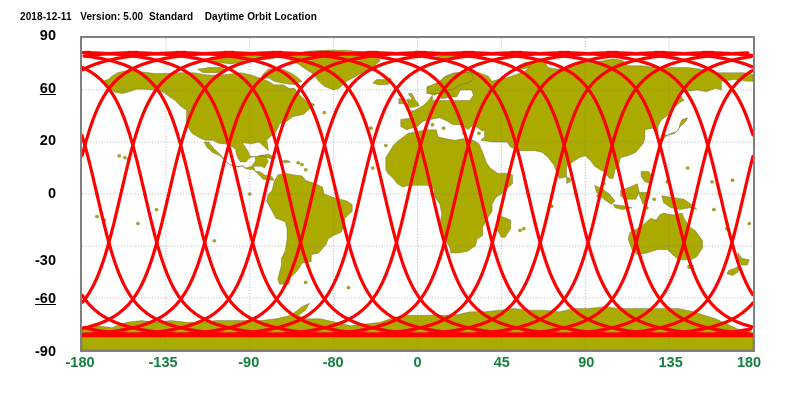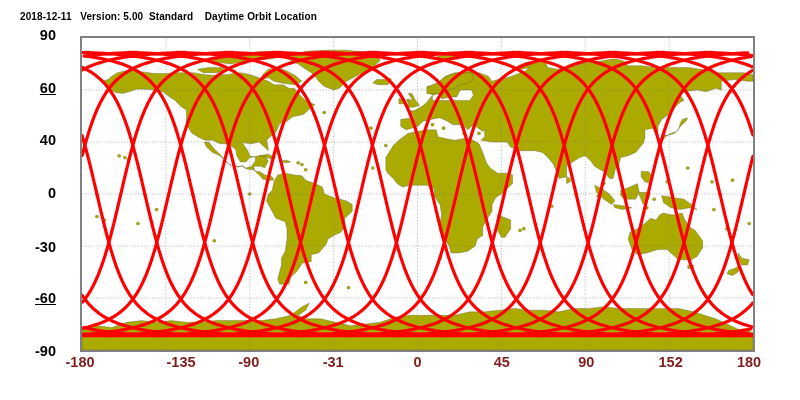--- a/index.html
+++ b/index.html
@@ -19,21 +19,21 @@
     border:2px solid #808080;box-sizing:border-box;background:#ffffff;
   }
   #map-clip{position:absolute;left:0;top:0;width:100%;height:100%;overflow:hidden;}
   #map-svg, #grid-svg, #orbit-svg{position:absolute;left:0;top:0;width:100%;height:100%;}
   .ytick-label{
     position:absolute;right:744px;text-align:right;
     font-size:14.5px;font-weight:bold;color:#000;line-height:1;
   }
   .xtick-label{
     position:absolute;top:355px;text-align:center;
-    font-size:14.5px;font-weight:bold;color:#7f1d1d;line-height:1;
+    font-size:14.5px;font-weight:bold;color:#15803d;line-height:1;
   }
 </style>
 </head>
 <body>
 
 <div id="figure">
 
   <div id="title">2018-12-11   Version: 5.00  Standard    Daytime Orbit Location</div>
 
   <div id="plot-area">
@@ -185,31 +185,31 @@
           <polyline points="359.78,166.71 358.43,166.31 357.16,165.91 355.95,165.50 354.81,165.09 353.73,164.67 352.70,164.24 351.72,163.82 350.79,163.39 349.90,162.95 349.06,162.51 348.25,162.07 347.48,161.63 346.74,161.18 346.04,160.73 345.36,160.28 344.71,159.82 344.09,159.37 343.49,158.91 342.92,158.45 342.36,157.99 341.83,157.52 341.32,157.06 340.82,156.59 340.34,156.13 339.88,155.66 339.43,155.19 339.00,154.72 338.58,154.24 338.17,153.77 337.77,153.30 337.39,152.82 337.02,152.35 336.66,151.87 336.31,151.40 335.96,150.92 335.63,150.44 335.31,149.96 334.99,149.48 334.68,149.00 334.38,148.52 334.09,148.04 333.80,147.56 333.52,147.07 333.25,146.59 332.98,146.11 332.72,145.63 332.46,145.14 332.21,144.66 331.96,144.17 331.72,143.69 331.48,143.20 331.25,142.72 331.02,142.23 330.80,141.74 330.58,141.26 330.36,140.77 330.15,140.28 329.94,139.79 329.74,139.31 329.54,138.82 329.34,138.33 329.14,137.84 328.95,137.35 328.76,136.86 328.57,136.38 328.39,135.89 328.21,135.40 328.03,134.91 327.85,134.42 327.68,133.93 327.50,133.44 327.33,132.95 327.17,132.46 327.00,131.97 326.84,131.47 326.68,130.98 326.52,130.49 326.36,130.00 326.20,129.51 326.05,129.02 325.89,128.53 325.74,128.04 325.59,127.54 325.44,127.05 325.30,126.56 325.15,126.07 325.01,125.58 324.86,125.08 324.72,124.59 324.58,124.10 324.44,123.61 324.31,123.11 324.17,122.62 324.03,122.13 323.90,121.63 323.76,121.14 323.63,120.65 323.50,120.16 323.37,119.66 323.24,119.17 323.11,118.68 322.98,118.18 322.86,117.69 322.73,117.20 322.60,116.70 322.48,116.21 322.36,115.71 322.23,115.22 322.11,114.73 321.99,114.23 321.87,113.74 321.75,113.25 321.63,112.75 321.51,112.26 321.39,111.76 321.27,111.27 321.15,110.78 321.04,110.28 320.92,109.79 320.80,109.29 320.69,108.80 320.57,108.30 320.46,107.81 320.34,107.32 320.23,106.82 320.12,106.33 320.00,105.83 319.89,105.34 319.78,104.84 319.67,104.35 319.56,103.85 319.45,103.36 319.33,102.86 319.22,102.37 319.11,101.88 319.00,101.38 318.89,100.89 318.78,100.39 318.67,99.90 318.57,99.40 318.46,98.91 318.35,98.41 318.24,97.92 318.13,97.42 318.02,96.93 317.92,96.43 317.81,95.94 317.70,95.44 317.59,94.95 317.48,94.45 317.38,93.96 317.27,93.46 317.16,92.97 317.06,92.47 316.95,91.98 316.84,91.48 316.73,90.99 316.63,90.49 316.52,90.00" fill="none" stroke="#FF0000" stroke-width="3.2" stroke-linecap="round" stroke-linejoin="round" vector-effect="non-scaling-stroke"></polyline>
           <line x1="0" y1="171.5" x2="360" y2="171.5" stroke="#FF0000" stroke-width="4.2" vector-effect="non-scaling-stroke"></line>
         </svg>
 
     </div>
   </div>
 
   <div id="ytick-layer">
       <div class="ytick-label" style="top: 344px;">-90</div>
       <div class="ytick-label" style="top: 291.333px; text-decoration: underline;">-60</div>
-      <div class="ytick-label" style="top: 240px;">-30</div>
+      <div class="ytick-label" style="top: 253px;">-30</div>
       <div class="ytick-label" style="top: 186px;">0</div>
-      <div class="ytick-label" style="top: 133.333px;">40</div>
+      <div class="ytick-label" style="top: 133.333px;">20</div>
       <div class="ytick-label" style="top: 80.6667px; text-decoration: underline;">60</div>
       <div class="ytick-label" style="top: 28px;">90</div>
     </div>
   <div id="xtick-layer">
       <div class="xtick-label" style="left: 50px; width: 60px;">-180</div>
-      <div class="xtick-label" style="left: 151px; width: 60px;">-135</div>
+      <div class="xtick-label" style="left: 133px; width: 60px;">-135</div>
       <div class="xtick-label" style="left: 218.75px; width: 60px;">-90</div>
-      <div class="xtick-label" style="left: 303.125px; width: 60px;">-31</div>
+      <div class="xtick-label" style="left: 303.125px; width: 60px;">-80</div>
       <div class="xtick-label" style="left: 387.5px; width: 60px;">0</div>
       <div class="xtick-label" style="left: 471.875px; width: 60px;">45</div>
       <div class="xtick-label" style="left: 556.25px; width: 60px;">90</div>
-      <div class="xtick-label" style="left: 640.625px; width: 60px;">152</div>
+      <div class="xtick-label" style="left: 640.625px; width: 60px;">135</div>
       <div class="xtick-label" style="left: 719px; width: 60px;">180</div>
     </div>
 
 </div>
 
 </body></html>

